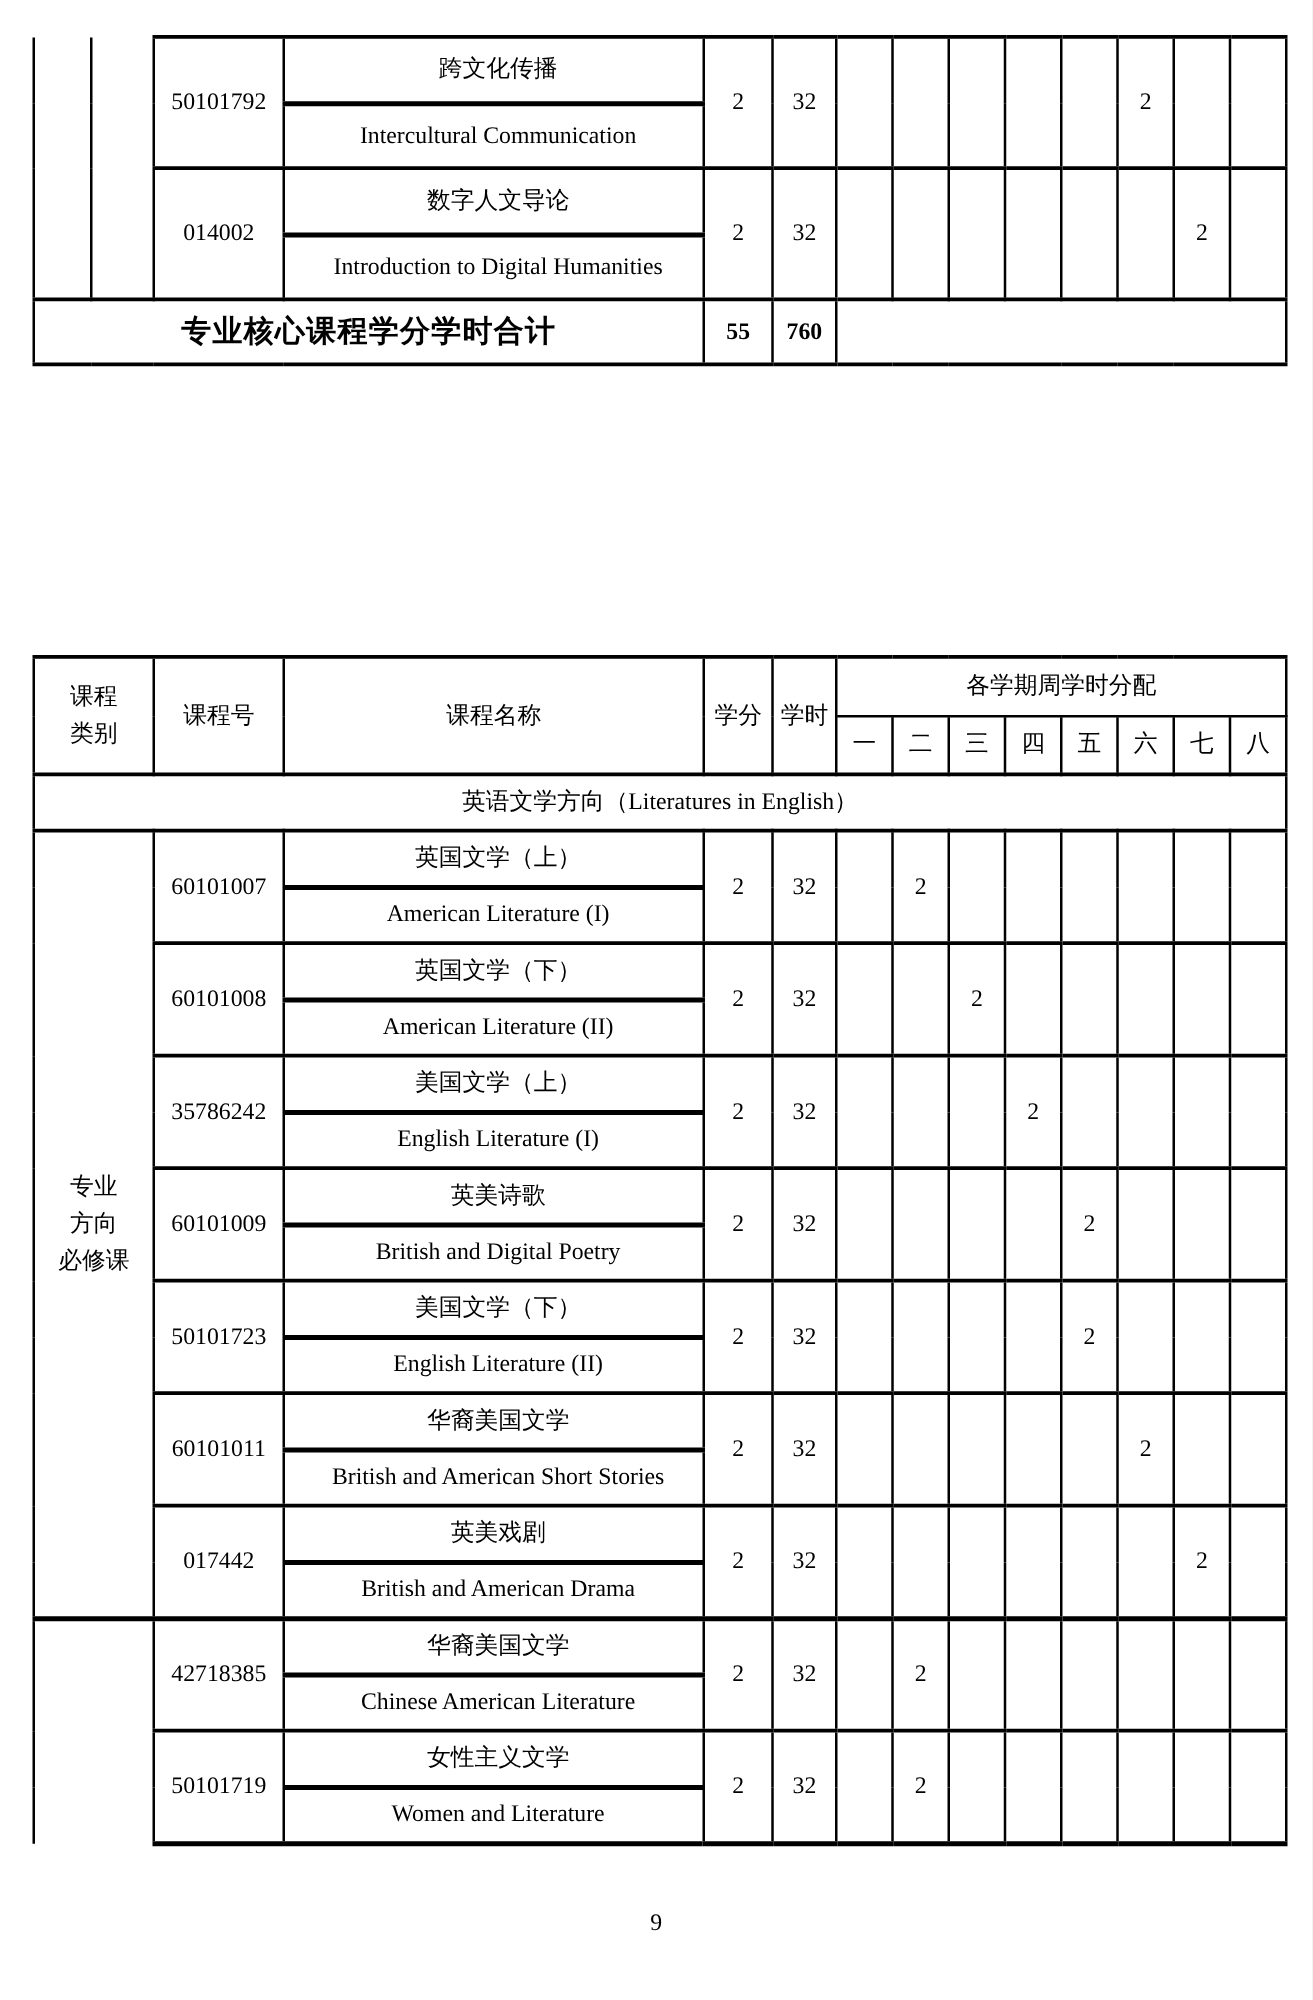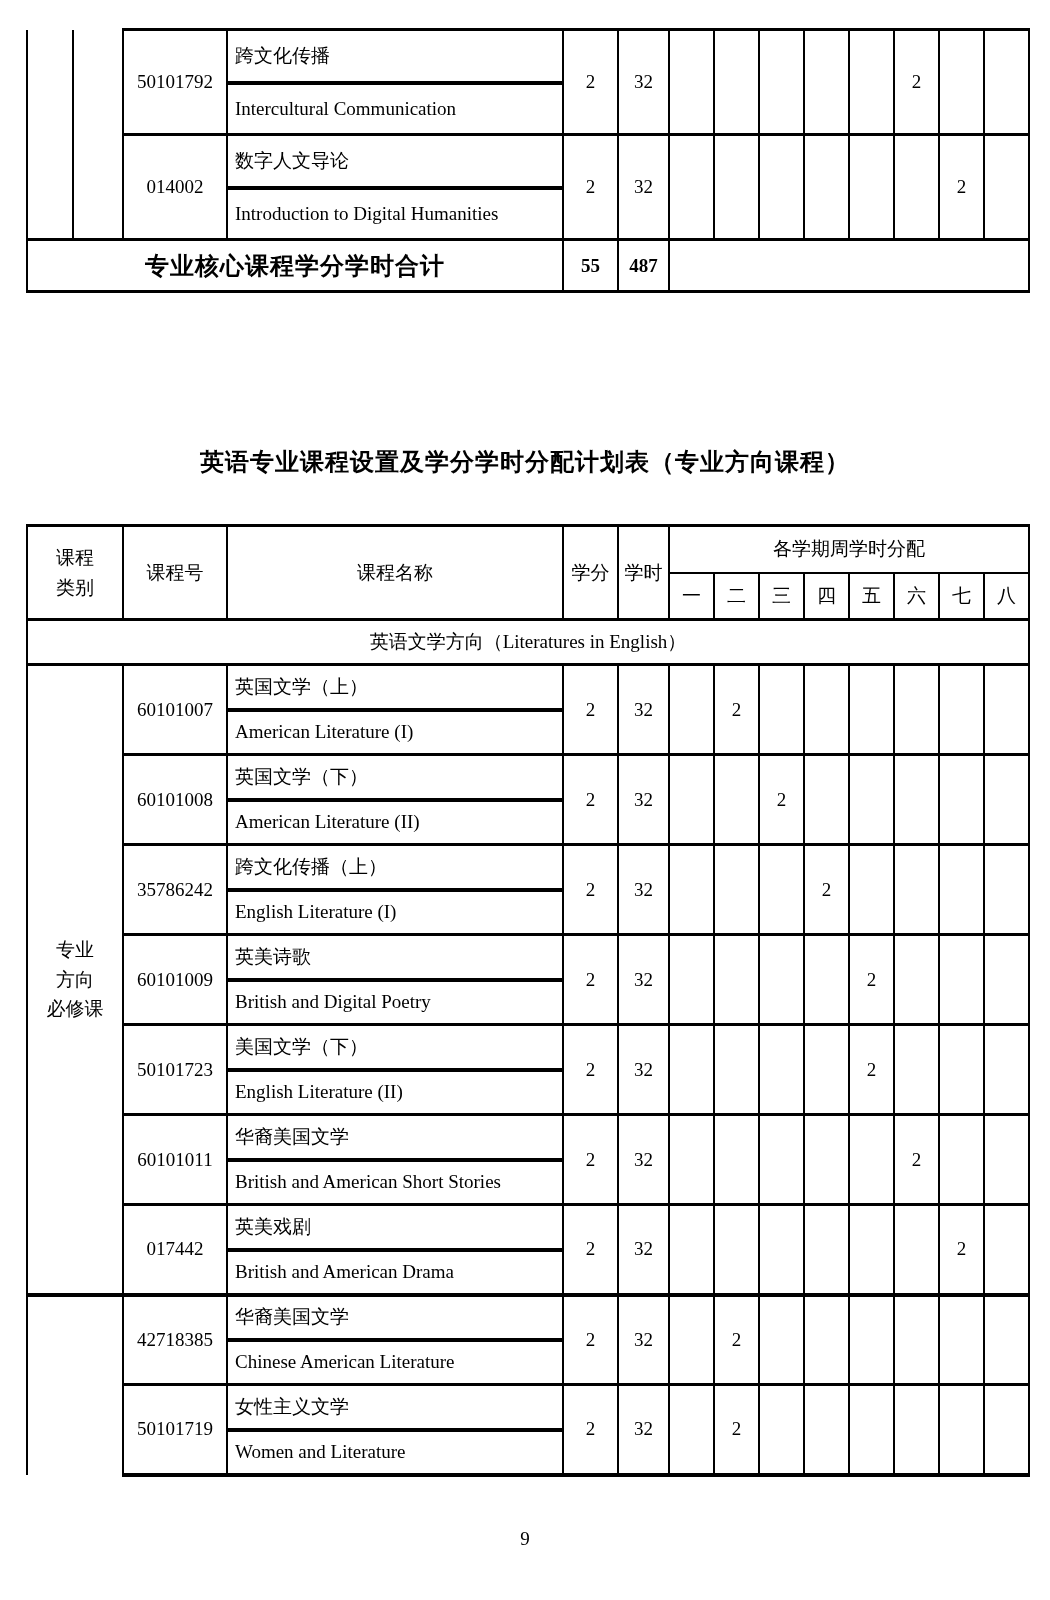--- a/index.html
+++ b/index.html
@@ -13,21 +13,21 @@
     border:2px solid #000; text-align:center; vertical-align:middle;
     font-size:19px; padding:0; overflow:hidden; line-height:1.25;
   }
   .bt0 { border-top:none !important; }
   .bb0 { border-bottom:none !important; }
   .rs td { border-top-width:3px; }            
   .hb td { border-bottom-width:3px; }
   .dv { border-bottom:4px solid #000; }       
   .g4 { border-top-width:4px !important; }    
   .b4 { border-bottom-width:4px !important; } 
-  .name { text-align:left; padding-left:7px; }
+  .name { text-align:center; padding-left:7px; }
   .bold { font-weight:bold; }
   .cat { white-space:pre-line; line-height:1.55; }
   .sum { font-size:24px; letter-spacing:1px; }
   .title {
     position:absolute; top:446px; left:0; width:100%; text-align:center;
     font-weight:bold; font-size:24px; letter-spacing:1px;
   }
   .pagenum { position:absolute; top:1528px; left:0; width:100%; text-align:center; font-size:19px; }
 </style>
 </head>
@@ -85,27 +85,26 @@
       <td rowspan="2"></td>
       <td rowspan="2">2</td>
       <td rowspan="2"></td>
     </tr>
     <tr style="height:52px">
       <td class="name">Introduction to Digital Humanities</td>
     </tr>
     <tr class="rs hb" style="height:52px">
       <td colspan="4" class="bold sum">专业核心课程学分学时合计</td>
       <td class="bold">55</td>
-      <td class="bold">487</td>
+      <td class="bold">760</td>
       <td colspan="8"></td>
     </tr>
   </tbody>
     </table>
 
-  <div class="title">英语专业课程设置及学分学时分配计划表（专业方向课程）</div>
 
   <table style="top:524px; width:1002px;">
     <colgroup>
       <col style="width:96px">
         <col style="width:104px">
         <col style="width:336px">
       <col style="width:55px">
         <col style="width:51px">
       <col style="width:45px">
         <col style="width:45px">
@@ -174,21 +173,21 @@
       <td rowspan="2"></td>
       <td rowspan="2"></td>
       <td rowspan="2"></td>
     </tr>
     <tr style="height:45px">
       <td class="name">American Literature (II)</td>
     </tr>
 
     <tr class="rs" style="height:45px">
       <td rowspan="2">35786242</td>
-      <td class="name dv">跨文化传播（上）</td>
+      <td class="name dv">美国文学（上）</td>
       <td rowspan="2">2</td>
       <td rowspan="2">32</td>
       <td rowspan="2"></td>
       <td rowspan="2"></td>
       <td rowspan="2"></td>
       <td rowspan="2">2</td>
       <td rowspan="2"></td>
       <td rowspan="2"></td>
       <td rowspan="2"></td>
       <td rowspan="2"></td>

